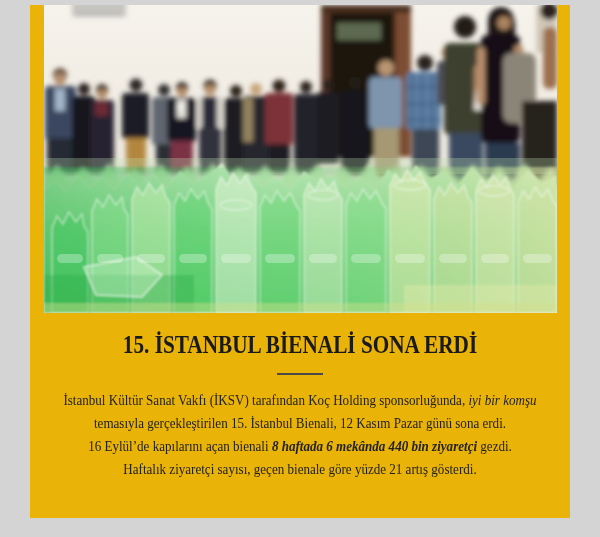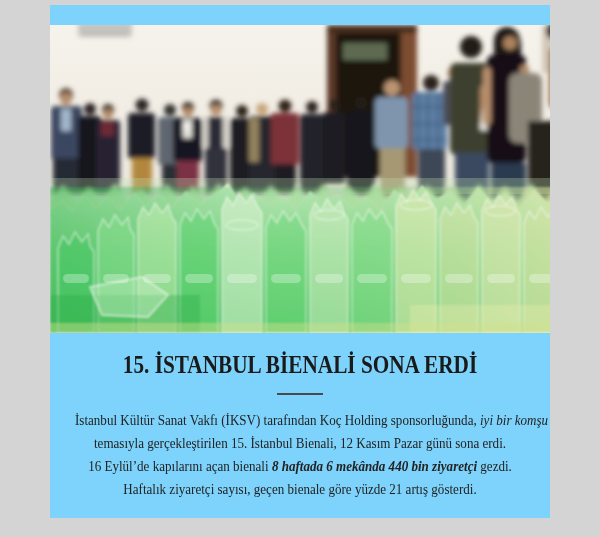--- a/index.html
+++ b/index.html
@@ -4,25 +4,24 @@
 <style>
   html, body { margin: 0; padding: 0; }
   body {
     width: 600px; height: 537px;
     background: #d4d4d4;
     font-family: "Liberation Serif", serif;
     overflow: hidden;
   }
   .page { width: 600px; height: 537px; background: #d4d4d4; overflow: hidden; }
   .card {
-    width: 500px; height: 513px;
+    width: 540px; height: 513px;
     margin: 5px auto 0 auto;
-    background: #7dd3fc;
+    background: #eab308;
     box-sizing: border-box;
-    padding-top: 20px;
     overflow: hidden;
   }
   figure.photo {
     margin: 0 auto; padding: 0;
     width: 513px; height: 308px;
     background: #f3f0ea;
     overflow: hidden;
   }
   figure.photo svg { display: block; }
   h1.title {

